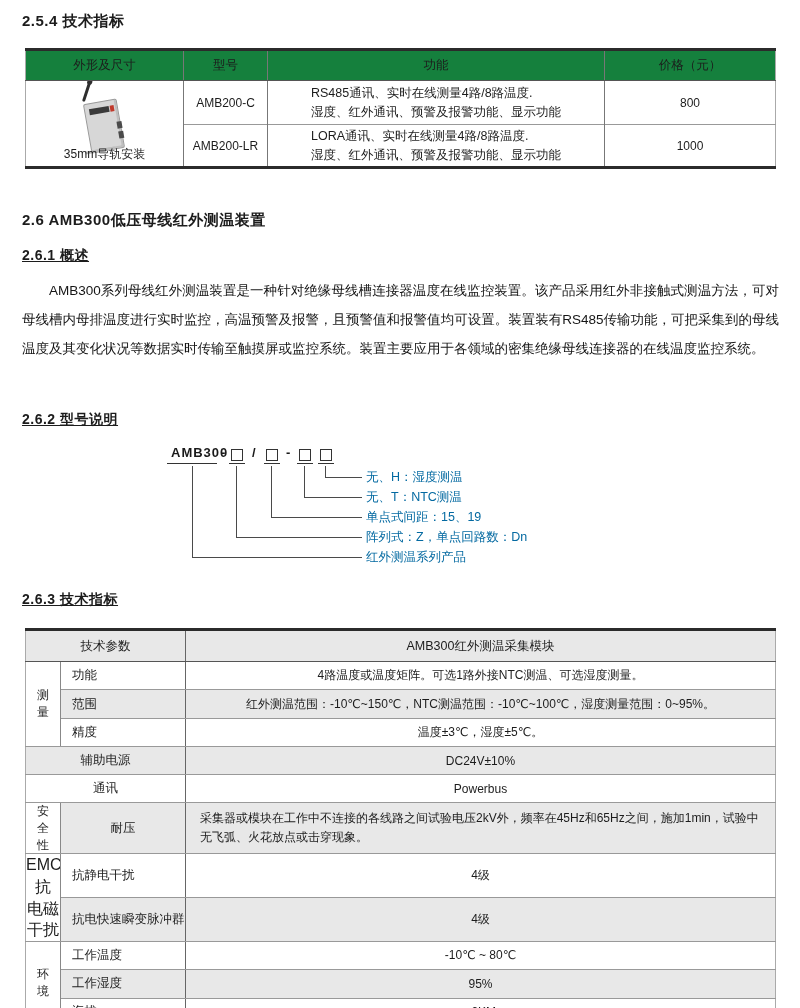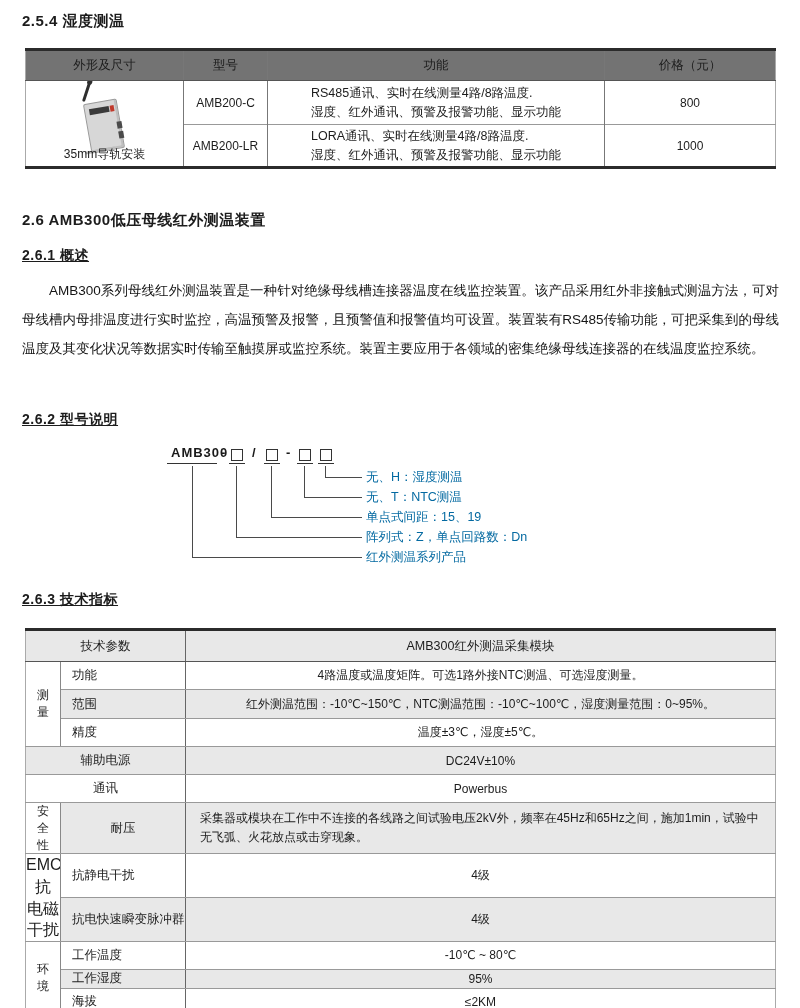--- a/index.html
+++ b/index.html
@@ -14,21 +14,21 @@
 
   
   table{border-collapse:collapse;table-layout:fixed;}
   td,th{padding:0;font-weight:normal;font-size:12px;color:#1c1c1c;
         vertical-align:middle;text-align:center;overflow:hidden;}
   .g{background:#e8e8e8;}
 
   
   .t1{width:750px;border-top:3px solid #2b2b2b;border-bottom:3px solid #2b2b2b;
       border-left:1px solid #aaa;border-right:1px solid #aaa;}
-  .t1 th{background:#737373;border-bottom:1px solid #555;font-size:12.5px;}
+  .t1 th{background:#15803d;border-bottom:1px solid #555;font-size:12.5px;}
   .t1 .vline{border-left:1px solid #777;}
   .t1 .rsep td{border-top:1px solid #999;}
   .t1 .func{text-align:center;}
   .t1 .func .inner{display:inline-block;text-align:left;font-size:12.5px;line-height:19px;}
   .figcell{position:relative;}
   .figcap{position:absolute;left:0;right:0;bottom:3px;font-size:12px;text-align:center;}
 
   
   .device{position:absolute;left:53px;top:10px;width:50px;height:62px;}
   .dev-body{position:absolute;left:8px;top:10px;width:32px;height:48px;
@@ -68,21 +68,21 @@
   .t2 .lbl-c{text-align:center;padding-left:0;}
   .t2 .merged{border-right:1px solid #666;text-align:center;font-size:12.5px;}
   .t2 .val{font-size:12px;}
   .t2 .val-left{text-align:left;padding:4px 14px;line-height:1.6;}
 </style>
 </head>
 <body>
 
 <div class="page">
 
-  <div class="abs h1" style="left:22px;top:12px;">2.5.4 湿度测温</div>
+  <div class="abs h1" style="left:22px;top:12px;">2.5.4 技术指标</div>
 
   <table class="t1 abs" style="left:25px;top:48px;">
     <colgroup>
         <col style="width:158px">
         <col style="width:84px">
         <col style="width:337px">
         <col style="width:171px">
       </colgroup>
     <tbody>
         <tr style="height:31px">
@@ -217,21 +217,21 @@
       <td class="lbl g">抗电快速瞬变脉冲群</td>
       <td class="val g">4级</td>
     </tr>
     <tr style="height:28px">
       <td rowspan="3" class="grp">
         <span class="stack">环境</span>
       </td>
       <td class="lbl">工作温度</td>
       <td class="val">-10℃ ~ 80℃</td>
     </tr>
-    <tr style="height:19px">
+    <tr style="height:29px">
       <td class="lbl g">工作湿度</td>
       <td class="val g">95%</td>
     </tr>
     <tr style="height:28px">
       <td class="lbl">海拔</td>
       <td class="val">≤2KM</td>
     </tr>
   </tbody>
     </table>
 

